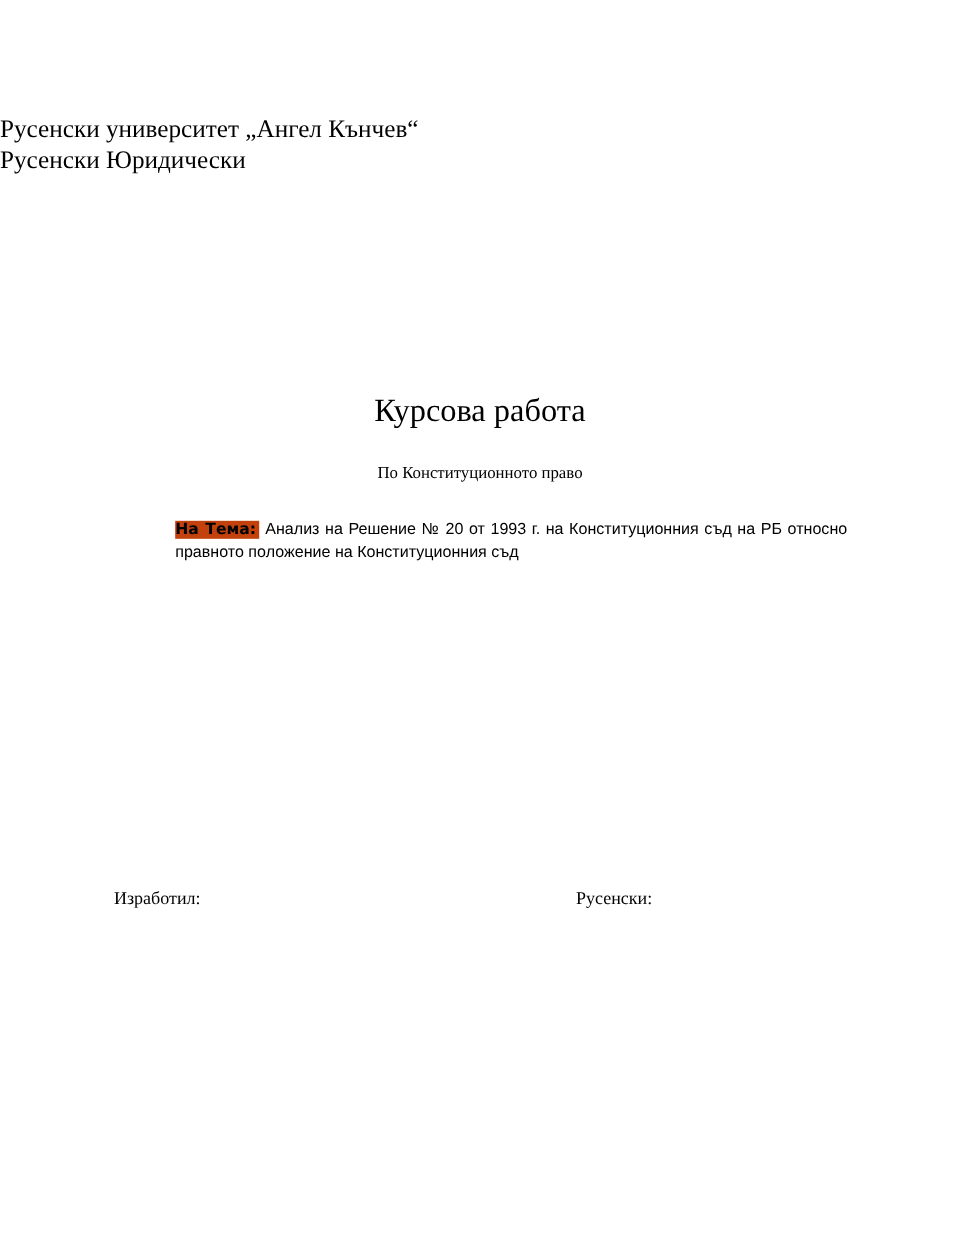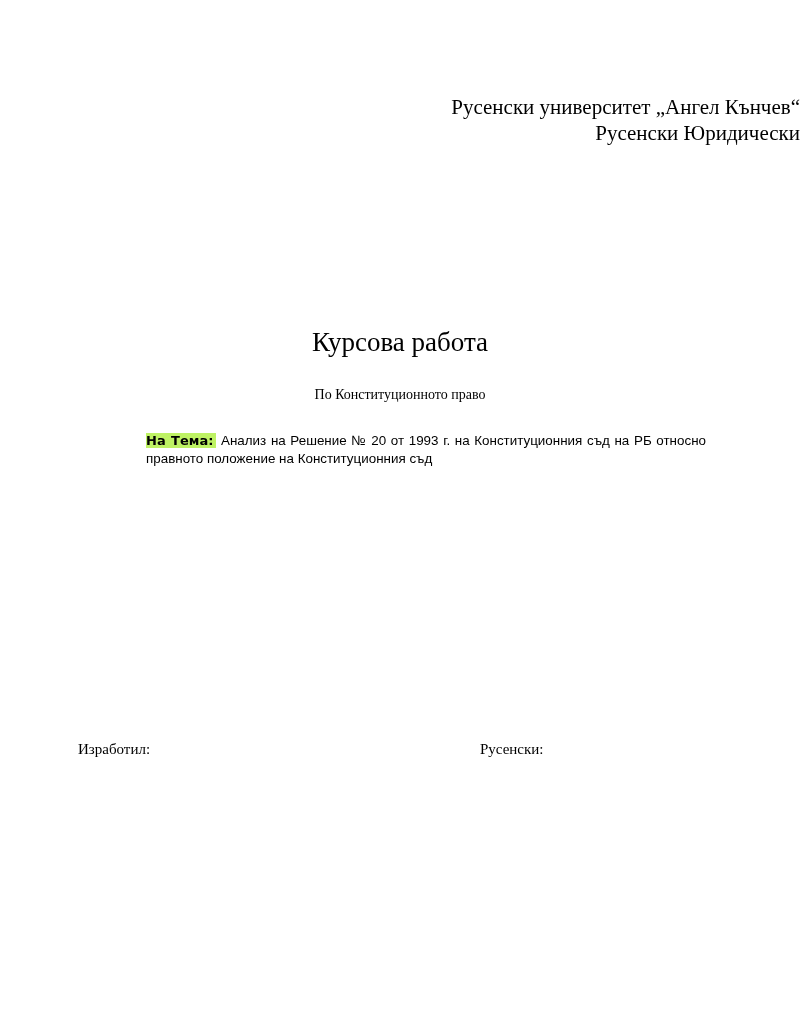--- a/index.html
+++ b/index.html
@@ -18,21 +18,21 @@
       font-family: "Liberation Serif", "DejaVu Serif", serif;
     }
     .sans {
       font-family: "Liberation Sans", "DejaVu Sans", sans-serif;
     }
     .header-block {
       position: absolute;
       left: 0;
       width: 800px;
       top: 94px;
-      text-align: right;
+      text-align: left;
       font-size: 21px;
       line-height: 26px;
     }
     .header-line {
       display: block;
     }
     .course-title {
       position: absolute;
       left: 0;
       width: 800px;
@@ -56,31 +56,31 @@
       width: 560px;
       top: 432px;
       font-size: 13.4px;
       line-height: 18px;
       text-align: justify;
       text-align-last: left;
     }
     .topic-label {
       font-family: "DejaVu Sans", "Liberation Sans", sans-serif;
       font-weight: bold;
-      background: #bef264;
+      background: #c2410c;
       font-size: 13px;
       padding-right: 3px;
     }
     .signature {
       position: absolute;
       top: 740px;
       font-size: 15px;
       line-height: 18px;
     }
-    .sig-left { left: 78px; }
+    .sig-left { left: 95px; }
     .sig-right { left: 480px; }
   </style>
 </head>
 <body>
 
 <div>
 
   <div class="header-block serif">
     <span class="header-line">Русенски университет „Ангел Кънчев“</span>
     <span class="header-line">Русенски Юридически</span>

